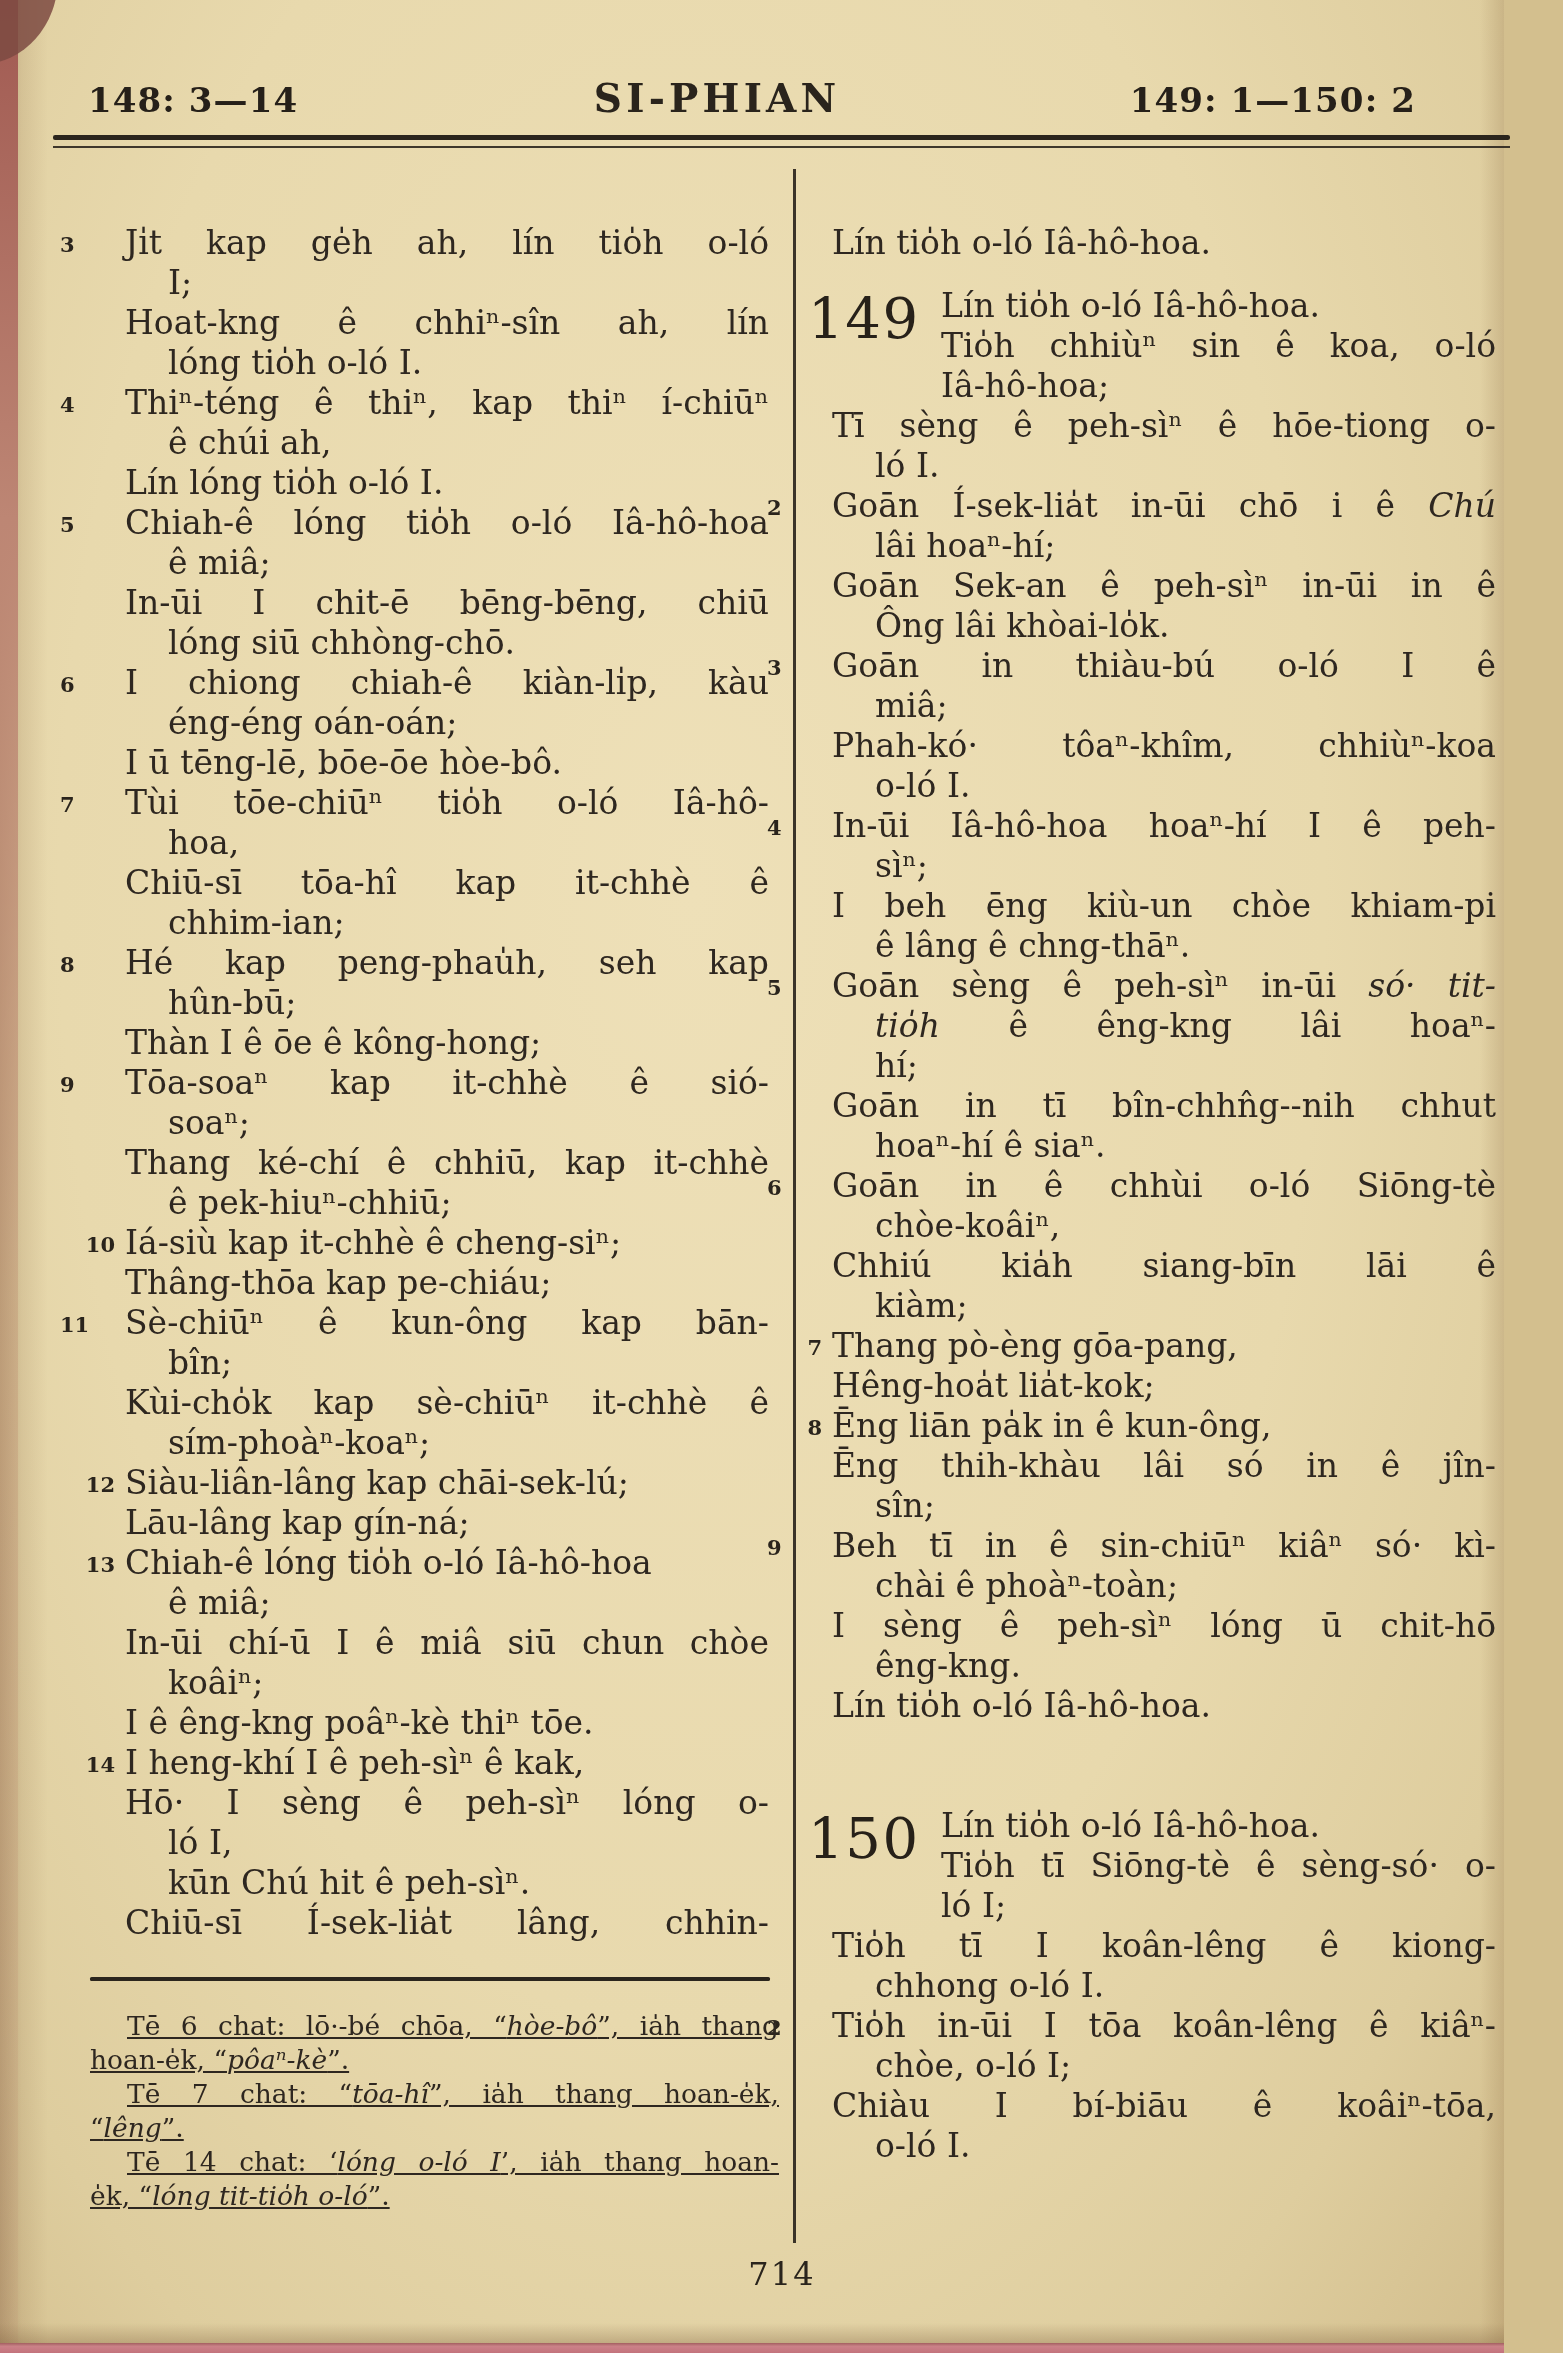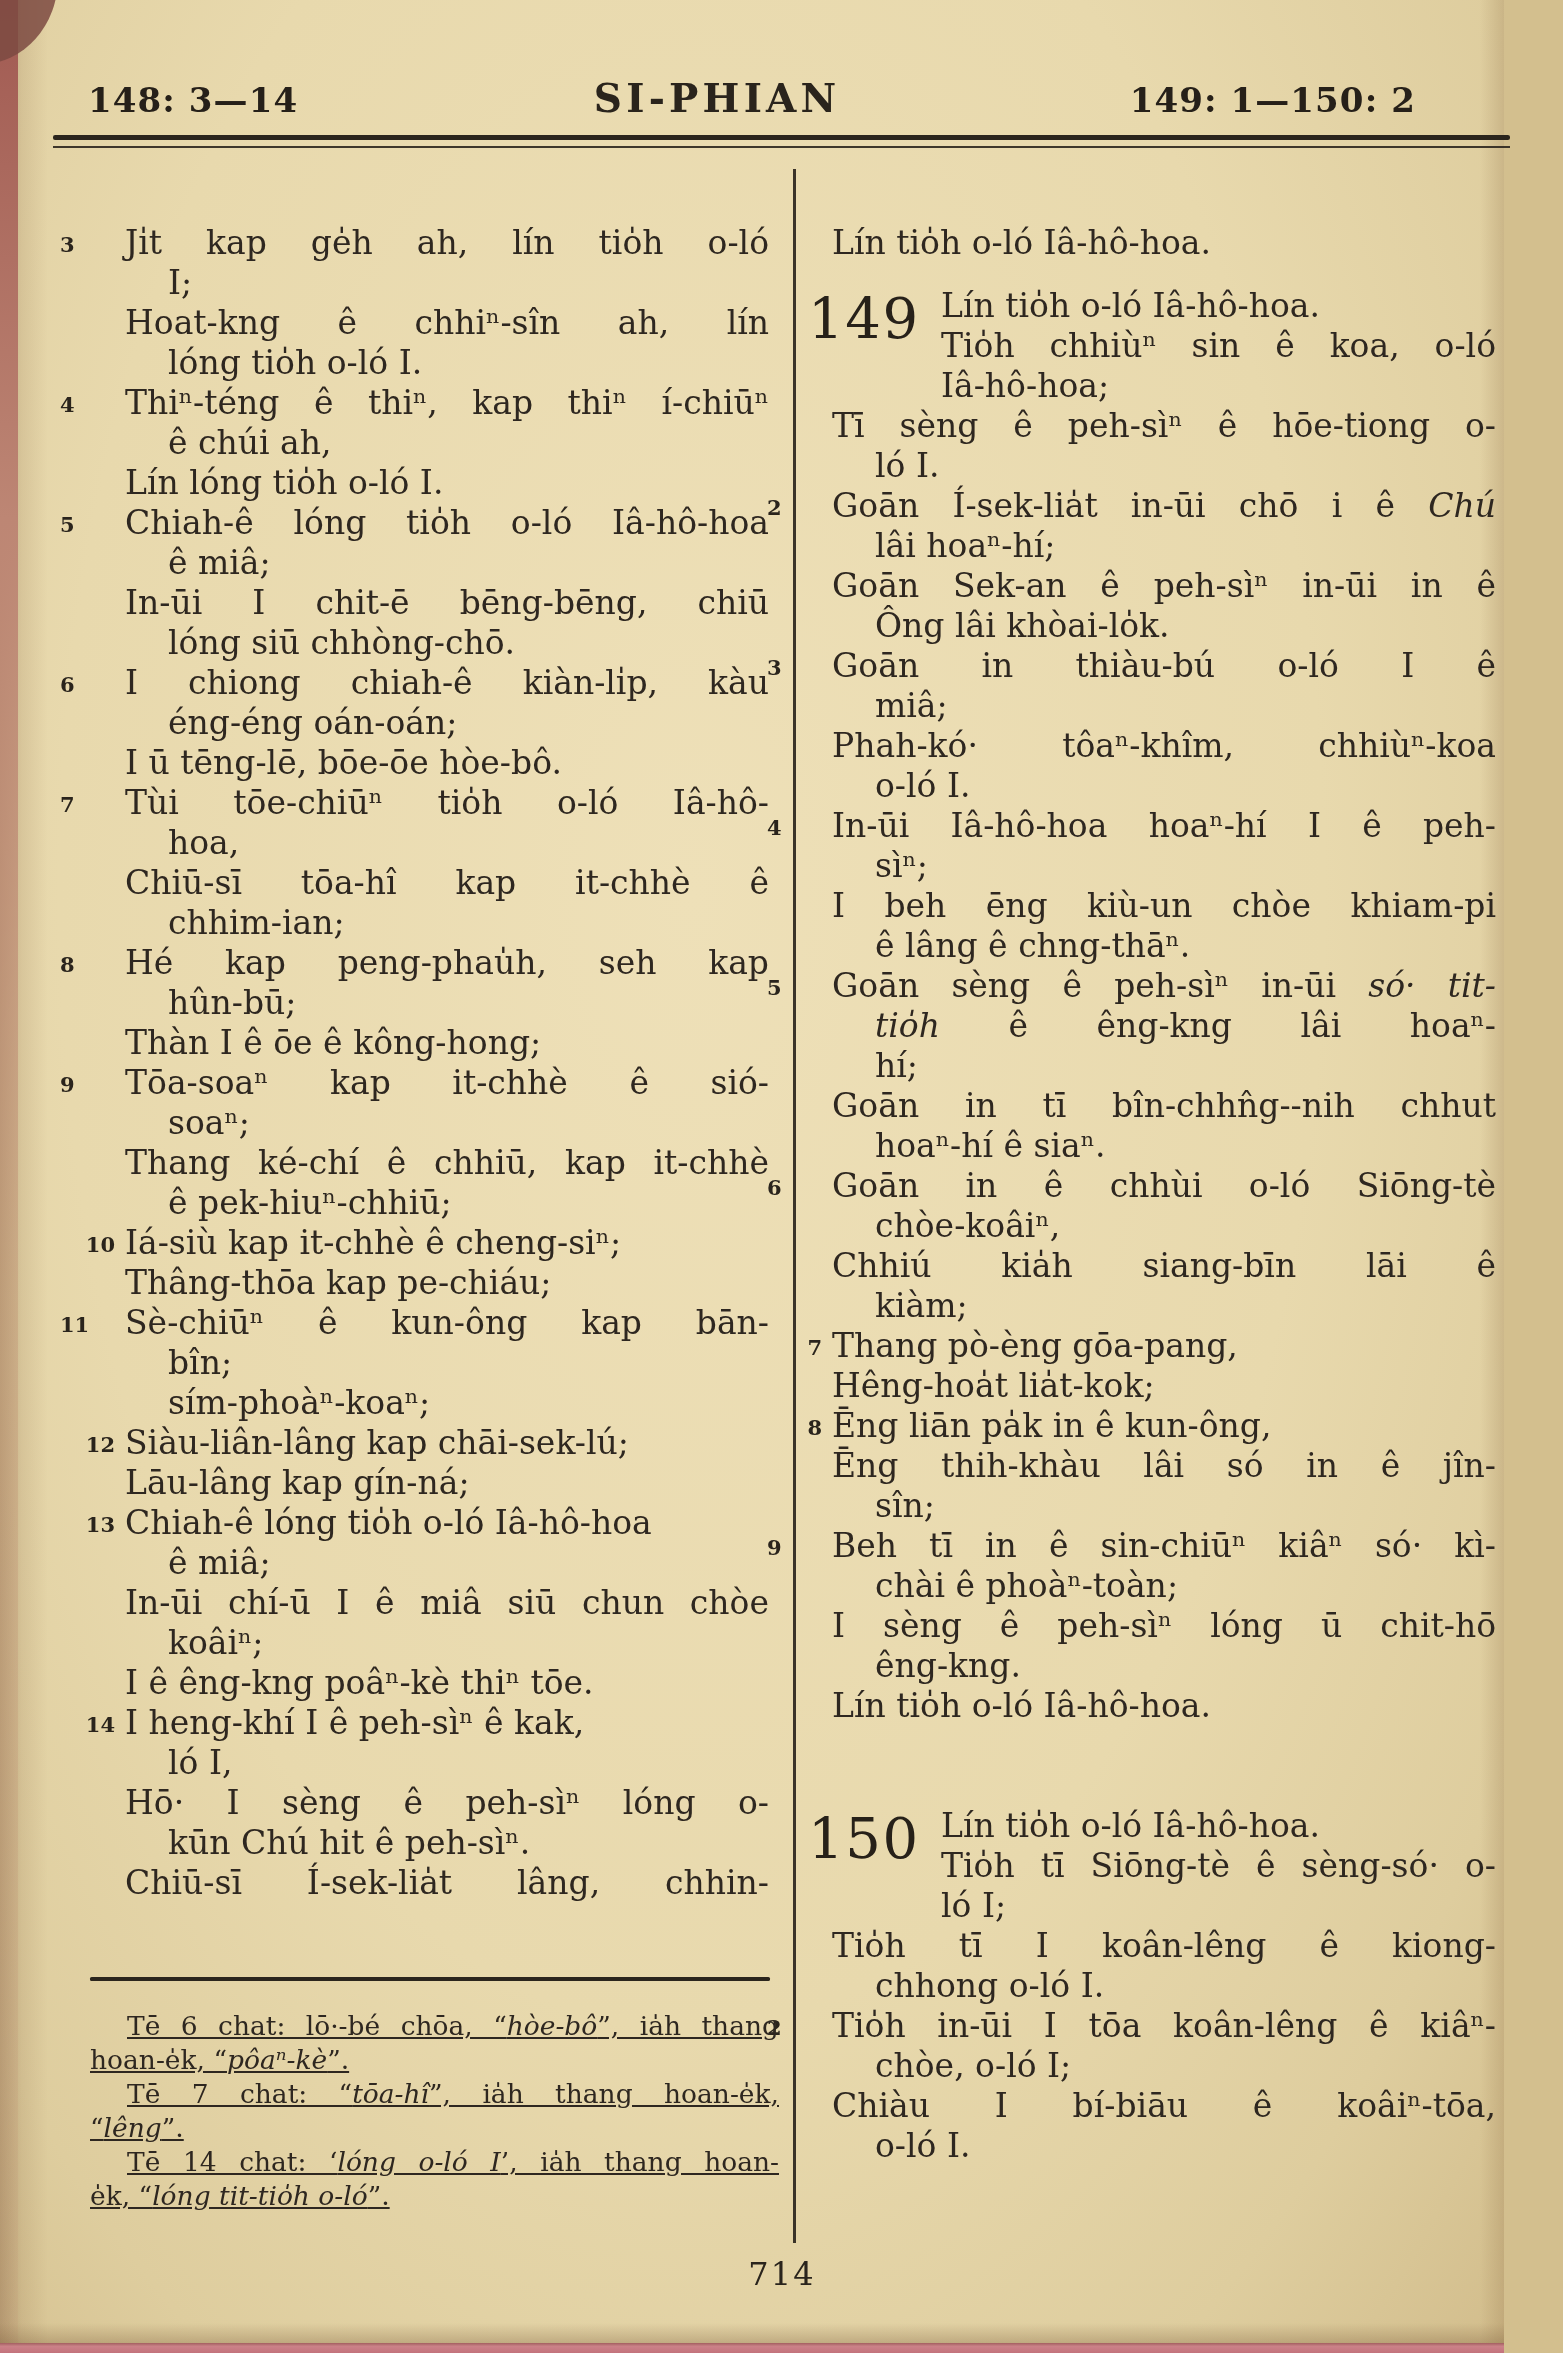--- a/index.html
+++ b/index.html
@@ -124,31 +124,32 @@
       <div class="line i1">hûn-bū;</div>
       <div class="line i0">Thàn I ê ōe ê kông-hong;</div>
       <div class="line i0 j"><span class="vnum">9</span>Tōa-soaⁿ kap it-chhè ê sió-</div>
       <div class="line i1">soaⁿ;</div>
       <div class="line i0 j">Thang ké-chí ê chhiū, kap it-chhè</div>
       <div class="line i1">ê pek-hiuⁿ-chhiū;</div>
       <div class="line i0"><span class="vnum">10</span>Iá-siù kap it-chhè ê cheng-siⁿ;</div>
       <div class="line i0">Thâng-thōa kap pe-chiáu;</div>
       <div class="line i0 j"><span class="vnum">11</span>Sè-chiūⁿ ê kun-ông kap bān-</div>
       <div class="line i1">bîn;</div>
+      <div class="line i0 j">Kùi-cho̍k kap sè-chiūⁿ it-chhè ê</div>
       <div class="line i1">sím-phoàⁿ-koaⁿ;</div>
       <div class="line i0"><span class="vnum">12</span>Siàu-liân-lâng kap chāi-sek-lú;</div>
       <div class="line i0">Lāu-lâng kap gín-ná;</div>
       <div class="line i0"><span class="vnum">13</span>Chiah-ê lóng tio̍h o-ló Iâ-hô-hoa</div>
       <div class="line i1">ê miâ;</div>
       <div class="line i0 j">In-ūi chí-ū I ê miâ siū chun chòe</div>
       <div class="line i1">koâiⁿ;</div>
       <div class="line i0">I ê êng-kng poâⁿ-kè thiⁿ tōe.</div>
       <div class="line i0"><span class="vnum">14</span>I heng-khí I ê peh-sìⁿ ê kak,</div>
+      <div class="line i0 j">Hō· I sèng ê peh-sìⁿ lóng o-</div>
       <div class="line i1">ló I,</div>
-      <div class="line i0 j">Hō· I sèng ê peh-sìⁿ lóng o-</div>
       <div class="line i1">kūn Chú hit ê peh-sìⁿ.</div>
       <div class="line i0 j">Chiū-sī Í-sek-lia̍t lâng, chhin-</div>
     </div>
   <div class="col col-right" id="col-right">
       <div class="line i0">Lín tio̍h o-ló Iâ-hô-hoa.</div>
       <div class="gap" style="height: 23px;"></div>
       <div class="chblock">
         <div class="chnum">149</div>
         <div class="chlines">
           <div class="line i0">Lín tio̍h o-ló Iâ-hô-hoa.</div>

